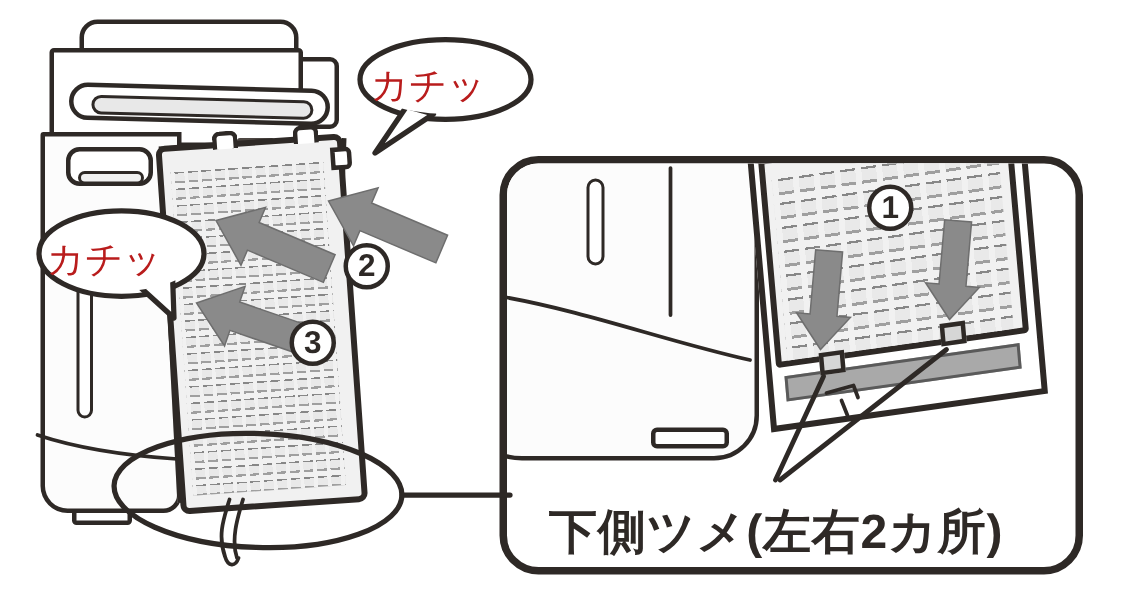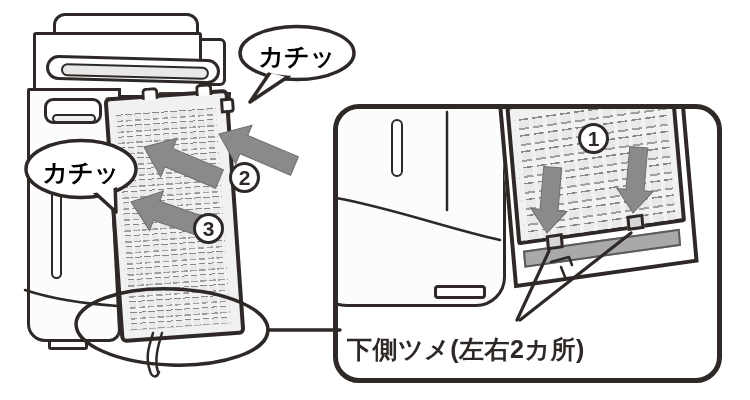--- a/index.html
+++ b/index.html
@@ -48,27 +48,27 @@
   .box-machine{left:-32px;top:-32px;width:200px;height:230px;border:3.5px solid var(--line);
                border-radius:0 0 30px 42px;background:#fcfcfc;z-index:1;}
   .box-slot{left:82px;top:39px;width:12px;height:58px;border:2.5px solid var(--line);border-radius:6px;background:#fff;}
   .box-foot{left:96px;top:176px;width:52px;height:14px;border-width:3px;border-radius:4px;z-index:1;}
   .assembly{left:160px;top:-6px;width:200px;height:192px;transform:rotate(-5deg) skewY(-3deg);transform-origin:0 0;z-index:2;}
   .recess{left:0;top:0;width:186px;height:186px;border:4px solid var(--line);background:#fff;}
   .panel-box{left:7px;top:4px;width:170px;height:140px;border:4px solid var(--line);border-radius:3px;background:var(--panel);}
   .slot-bar{left:12px;top:150px;width:158px;height:17px;background:#a9a9a9;border:2px solid #5a5a5a;}
   .tab{width:17px;height:15px;background:#d6d6d6;border:3px solid var(--line);}
   .tab-l{left:36px;top:138px;} .tab-r{left:118px;top:130px;}
-  .box-label{left:9px;top:224px;font-size:25px;font-weight:600;letter-spacing:.5px;color:var(--line);white-space:nowrap;z-index:4;}
+  .box-label{left:28px;top:224px;font-size:32px;font-weight:600;letter-spacing:.5px;color:var(--line);white-space:nowrap;z-index:4;}
 
   
   .stepnum{position:absolute;box-sizing:border-box;width:31px;height:31px;border-radius:50%;border:3.5px solid var(--line);
            background:#fff;display:flex;align-items:center;justify-content:center;
            font-size:21px;font-weight:700;z-index:7;}
-  .bubble-txt{position:absolute;width:100px;text-align:center;font-size:25px;font-weight:700;color:#000000;z-index:7;white-space:nowrap;}
+  .bubble-txt{position:absolute;width:100px;font-size:25px;font-weight:400;color:#b91c1c;z-index:7;white-space:nowrap;}
 
   
   .overlay{position:absolute;left:0;top:0;z-index:6;pointer-events:none;}
   .stroke{fill:none;stroke:var(--line);stroke-width:3.5;stroke-linecap:round;stroke-linejoin:round;}
   .thin{stroke-width:2.5;}
   .ptr{stroke-width:3.2;}
   .bub{fill:#fff;stroke:var(--line);stroke-width:3.5;stroke-linejoin:round;}
   .erase{fill:#fff;stroke:none;}
   .blockarrow{fill:var(--arrow);stroke:#6e6e6e;stroke-width:1;}
 </style>

